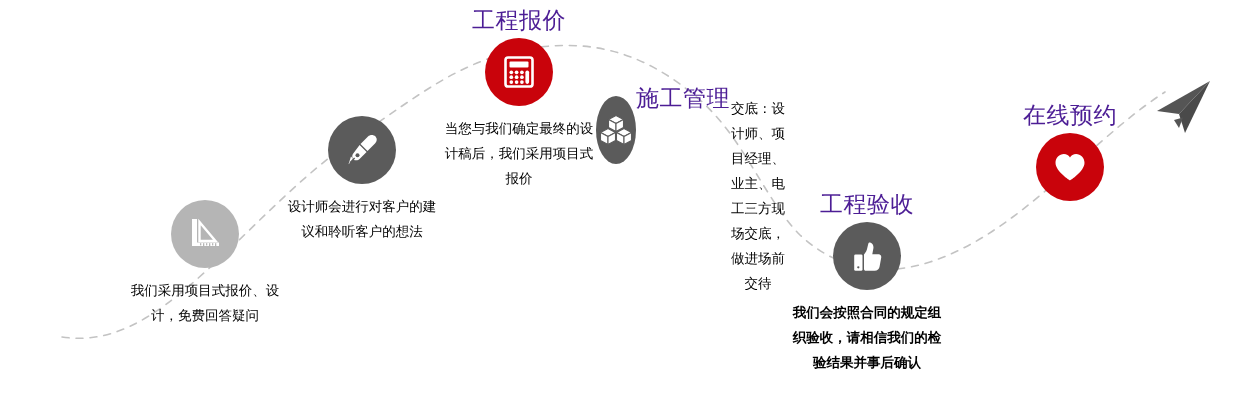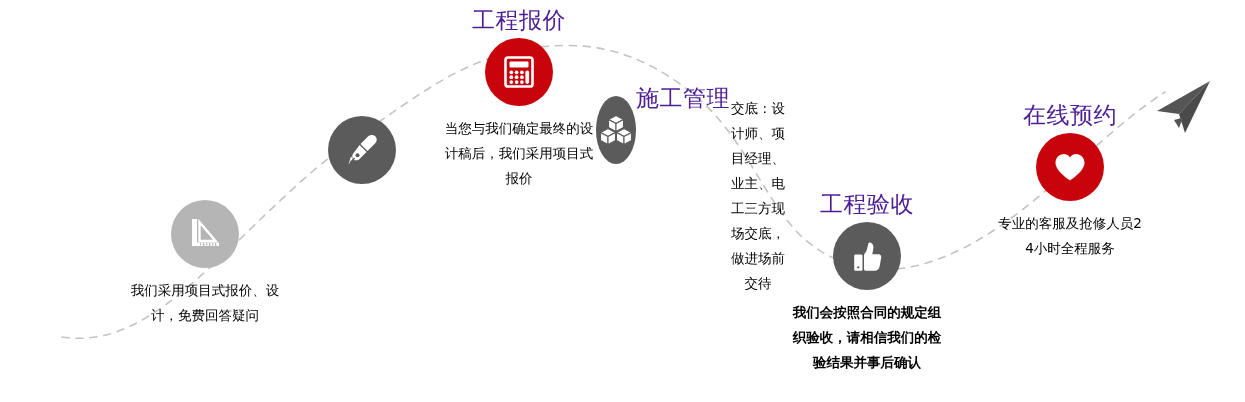--- a/index.html
+++ b/index.html
@@ -122,20 +122,21 @@
       <span>
         <svg width="40" height="40" viewBox="0 0 40 40" xmlns="http://www.w3.org/2000/svg">
           <path d="M33.5 6.5 C35.5 8.5 35 11.5 33 13.5 L25.5 21 L18.5 14 L26 6.5 C28 4.5 31.5 4.5 33.5 6.5 Z" fill="#ffffff"></path>
           <path d="M17.6 15 L24.6 22 L17.8 28.8 C16 30.6 13.2 31 11.4 29.2 C9.6 27.4 10 24.6 11.8 22.8 Z" fill="#ffffff"></path>
           <path d="M11.4 29.2 L6.5 34.2 L9.0 26.6 Z" fill="#ffffff"></path>
           <circle cx="15.5" cy="25.2" r="2.0" fill="#5b5b5b"></circle>
           <path d="M12.6 28.1 L8.0 32.8" stroke="#5b5b5b" stroke-width="1.4"></path>
         </svg>
       </span>
     </div>
+    <div class="step-desc">设计师会进行对客户的建议和聆听客户的想法</div>
   </div>
 
   <div class="step" id="step-2">
     <div class="step-title">工程报价</div>
     <div class="icon-circle" style="background:#c9030b">
       <span>
         <svg width="40" height="40" viewBox="0 0 40 40" xmlns="http://www.w3.org/2000/svg">
           <rect x="6.5" y="5.5" width="27" height="29" rx="2.6" fill="none" stroke="#ffffff" stroke-width="2.6"></rect>
           <rect x="10.5" y="9.5" width="19" height="6" rx="1" fill="#ffffff"></rect>
           <g fill="#ffffff">
@@ -194,21 +195,20 @@
 
   <div class="step" id="step-5">
     <div class="step-title">在线预约</div>
     <div class="icon-circle" style="background:#c9030b">
       <span>
         <svg width="40" height="40" viewBox="0 0 40 40" xmlns="http://www.w3.org/2000/svg">
           <path d="M20 33.5 C20 33.5 5.5 24.5 5.5 15.8 C5.5 10.6 9.4 7 13.9 7 C16.6 7 18.8 8.4 20 10.6 C21.2 8.4 23.4 7 26.1 7 C30.6 7 34.5 10.6 34.5 15.8 C34.5 24.5 20 33.5 20 33.5 Z" fill="#ffffff"></path>
         </svg>
       </span>
     </div>
-    <div class="step-desc">专业的客服及抢修人员24小时全程服务</div>
   </div>
 
   <div class="plane">
     <svg width="80" height="60" viewBox="0 0 80 60" xmlns="http://www.w3.org/2000/svg">
       <path d="M62 3 L9 33 L31 36 Z" fill="#555555"></path>
       <path d="M62 3 L31 36 L37 55 Z" fill="#4a4a4a"></path>
       <path d="M26 42 L35 39.5 L31 50 Z" fill="#555555"></path>
     </svg>
   </div>
 

